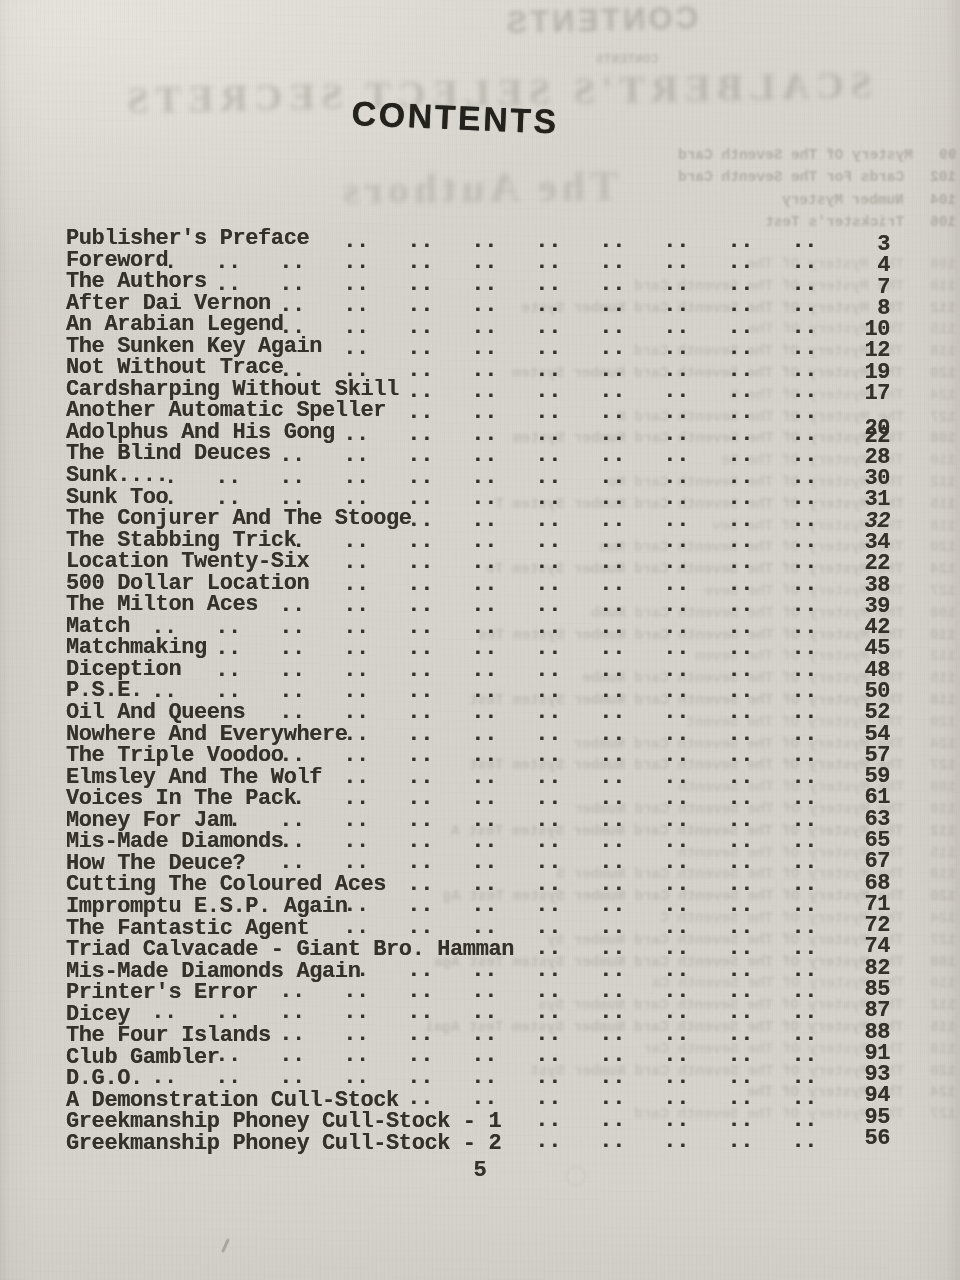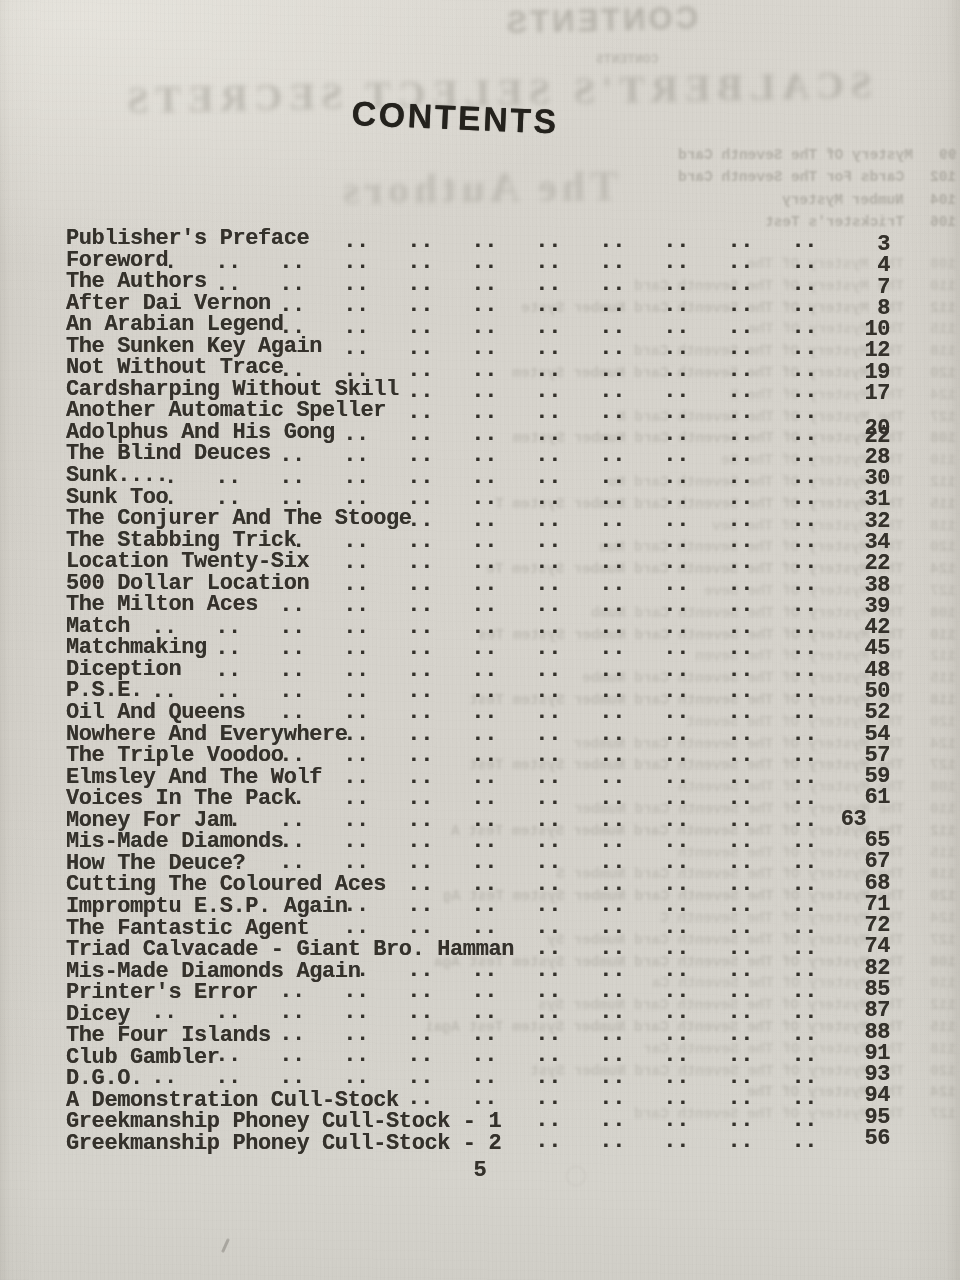--- a/index.html
+++ b/index.html
@@ -331,21 +331,21 @@
 
   <div class="row">
     <span class="t">Sunk Too</span>
     <span class="l" style="top: 1.57px;">..   ..   ..   ..   ..   ..   ..   ..   ..   ..   ..   ..   ..   ..   </span>
     <span class="n" style="top: 2.86px;">31</span>
   </div>
 
   <div class="row">
     <span class="t">The Conjurer And The Stooge</span>
     <span class="l" style="top: 1.45px;">..   ..   ..   ..   ..   ..   ..   ..   ..   ..   ..   ..   ..   ..   </span>
-    <span class="n" style="top: 2.6px;">32</span>
+    <span class="n" style="top: 2.6px; font-style: italic;">32</span>
   </div>
 
   <div class="row">
     <span class="t">The Stabbing Trick</span>
     <span class="l" style="top: 1.33px;">..   ..   ..   ..   ..   ..   ..   ..   ..   ..   ..   ..   ..   ..   </span>
     <span class="n" style="top: 2.33px;">34</span>
   </div>
 
   <div class="row">
     <span class="t">Location Twenty-Six</span>
@@ -415,21 +415,21 @@
 
   <div class="row">
     <span class="t">Voices In The Pack</span>
     <span class="l" style="top: -0.1px;">..   ..   ..   ..   ..   ..   ..   ..   ..   ..   ..   ..   ..   ..   </span>
     <span class="n" style="top: -0.81px;">61</span>
   </div>
 
   <div class="row">
     <span class="t">Money For Jam</span>
     <span class="l" style="top: -0.21px;">..   ..   ..   ..   ..   ..   ..   ..   ..   ..   ..   ..   ..   ..   </span>
-    <span class="n" style="top: -1.07px; text-align: center;">63</span>
+    <span class="n" style="top: -1.07px;">63</span>
   </div>
 
   <div class="row">
     <span class="t">Mis-Made Diamonds</span>
     <span class="l" style="top: -0.33px;">..   ..   ..   ..   ..   ..   ..   ..   ..   ..   ..   ..   ..   ..   </span>
     <span class="n" style="top: -1.33px;">65</span>
   </div>
 
   <div class="row">
     <span class="t">How The Deuce?</span>

